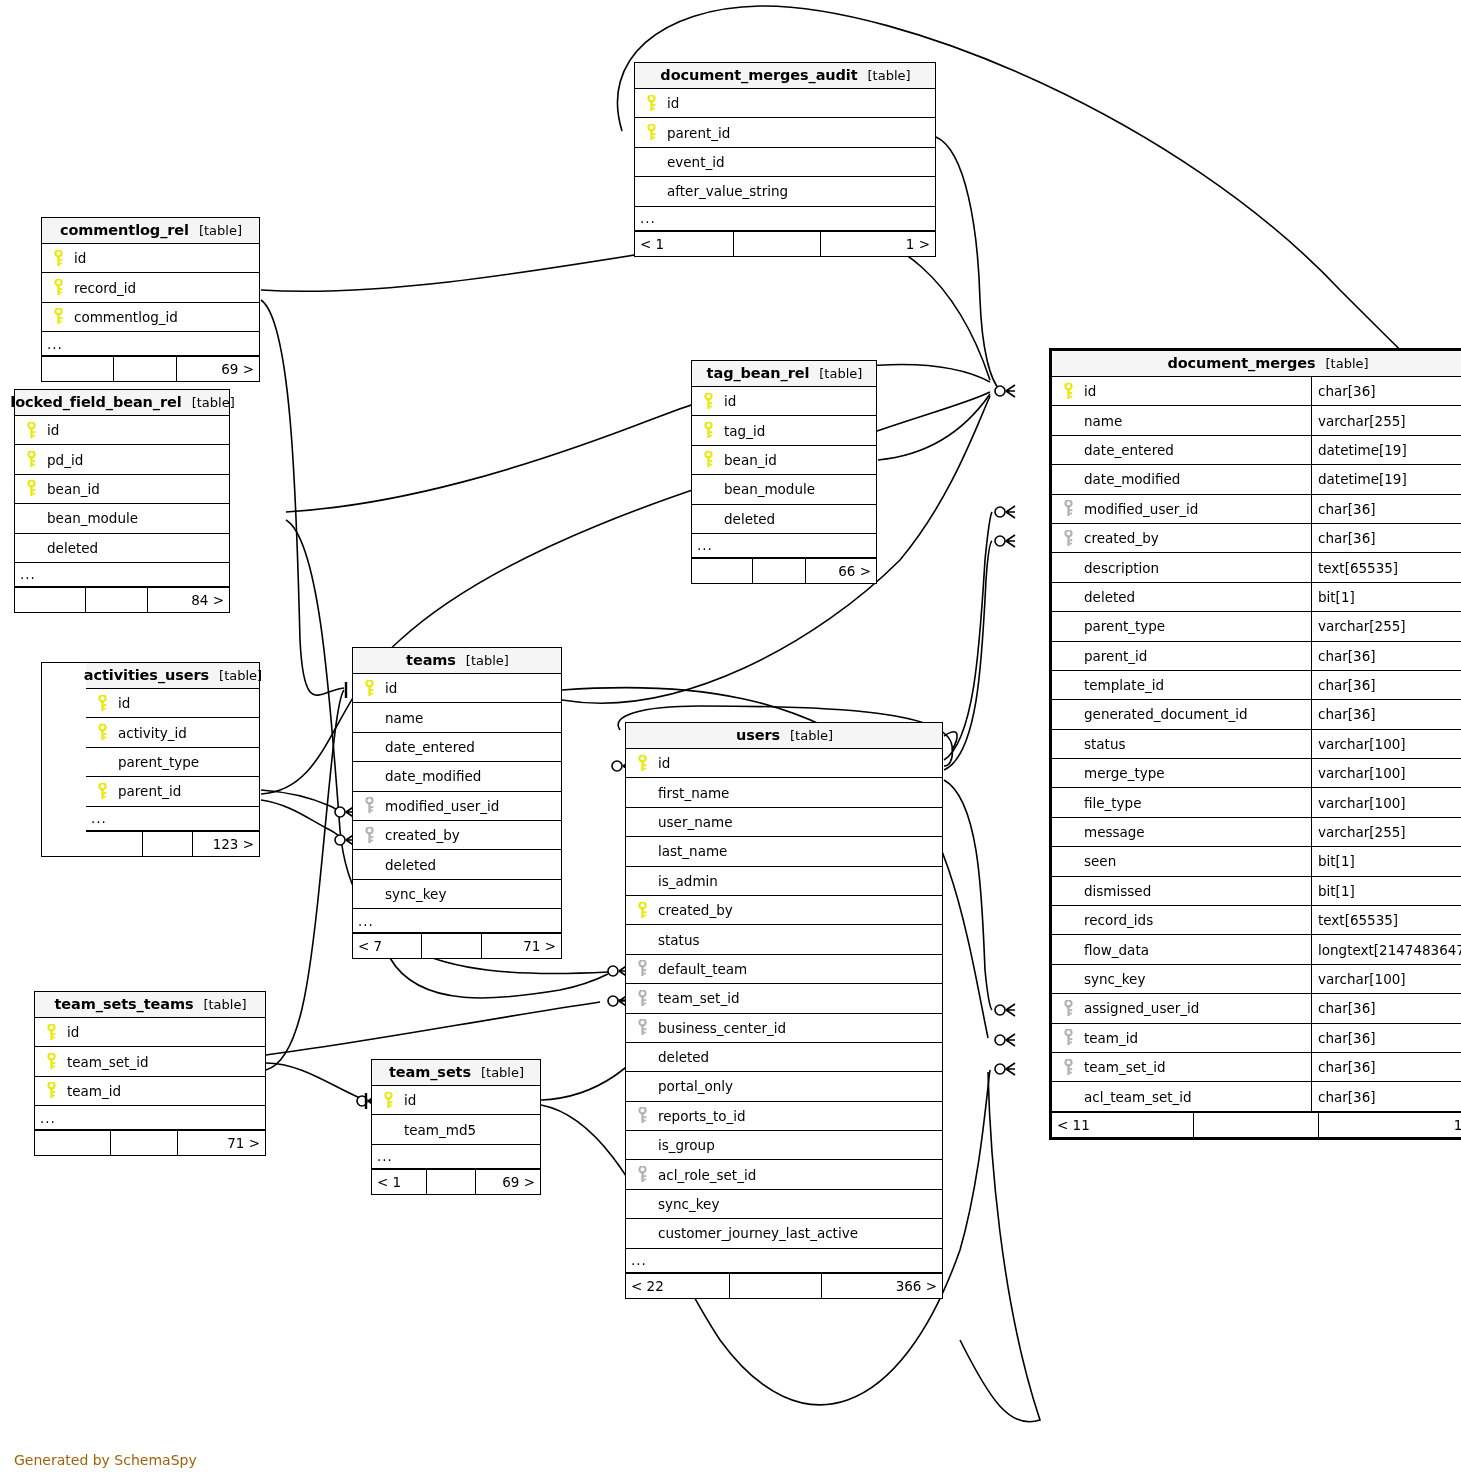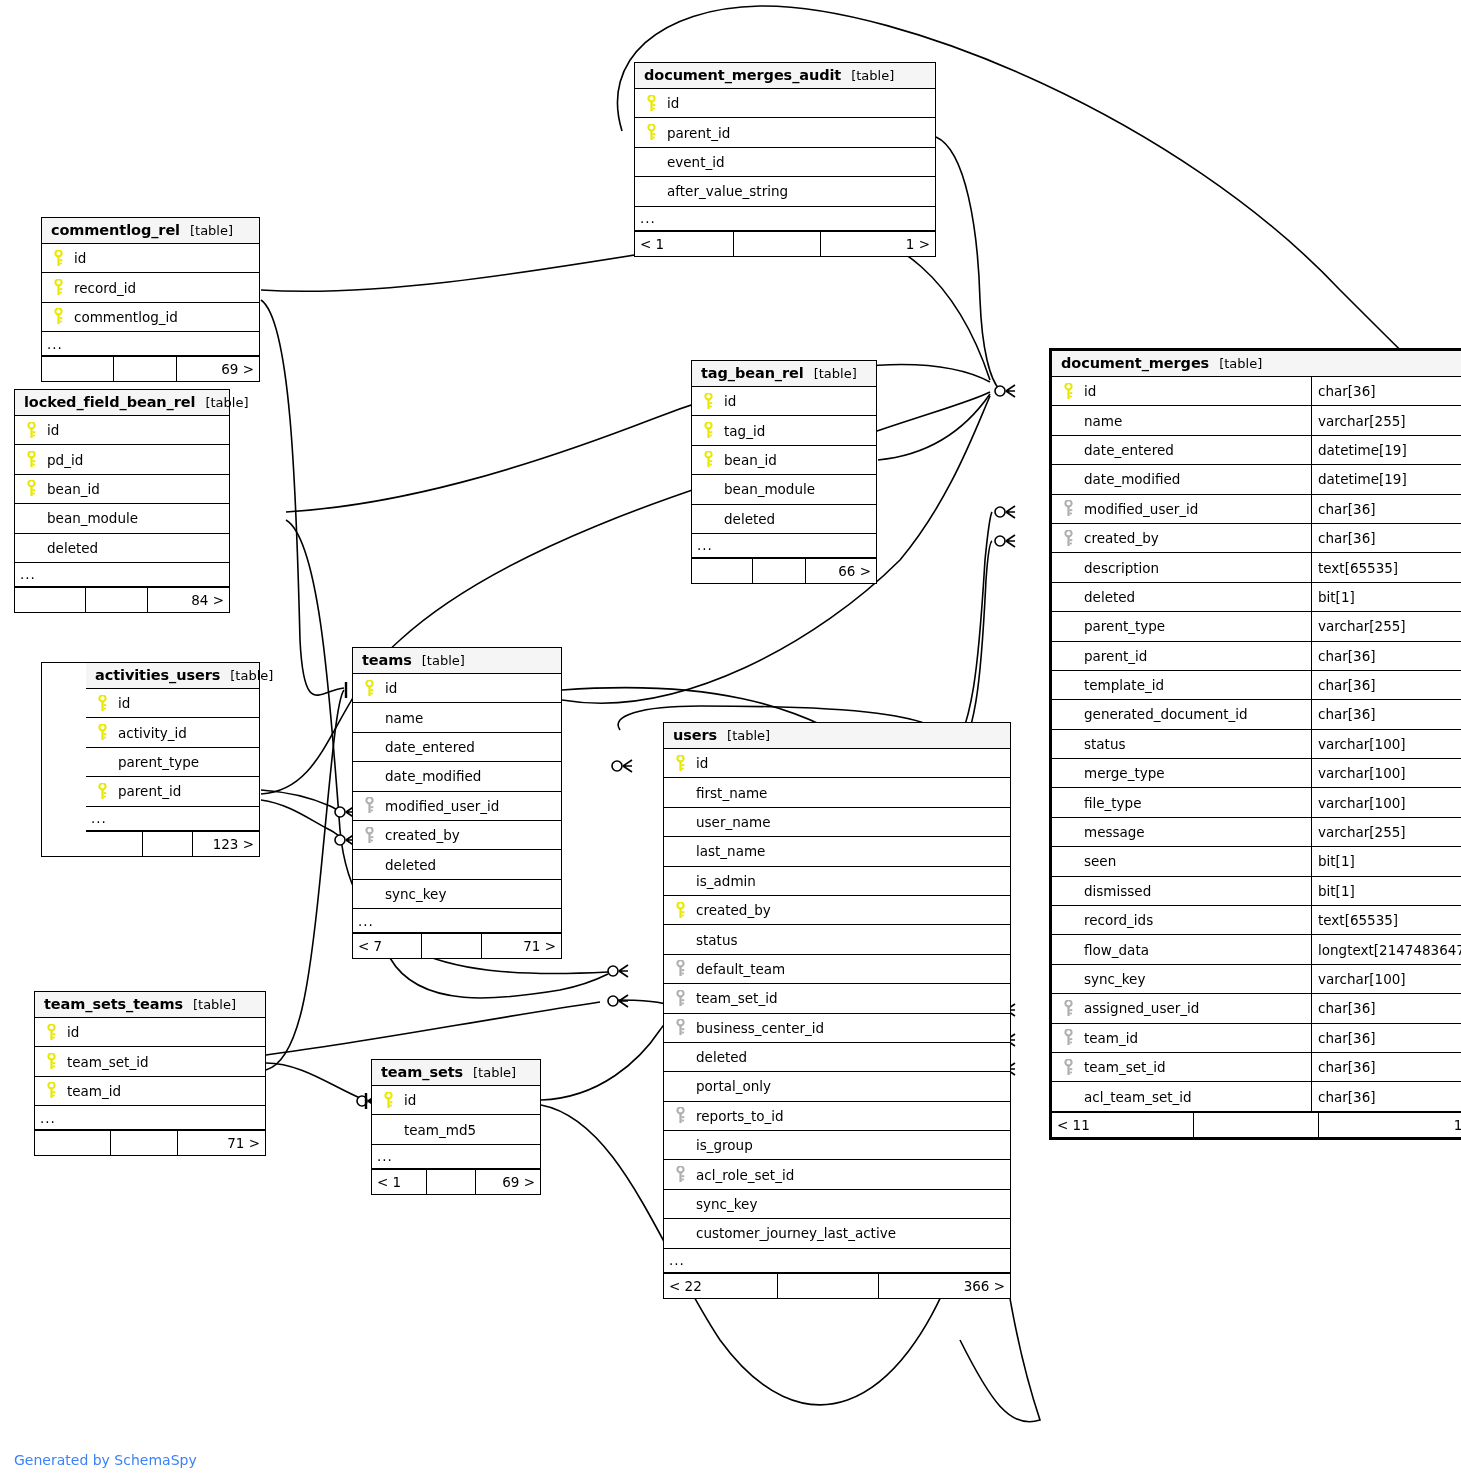--- a/index.html
+++ b/index.html
@@ -54,21 +54,21 @@
     box-sizing: border-box;
     z-index: 5;
   }
   .table-node.emphasis {
     border-width: 3px;
     margin-left: 40px;
   }
   .tbl-title {
     display: flex;
     align-items: center;
-    justify-content: flex-start;
+    justify-content: center;
     background: #f5f5f5;
     border-bottom: 1.5px solid #000000;
     padding: 3px 8px 4px 9px;
     height: 26px;
     box-sizing: border-box;
   }
   .tbl-title .tname {
     font-weight: bold;
     font-size: 14.5px;
     letter-spacing: -0.1px;
@@ -160,21 +160,21 @@
     justify-content: flex-end;
   }
 
   svg.key-ico { display: block; }
 
   #footer-credit {
     position: absolute;
     left: 14px;
     top: 1452px;
     font-size: 14px;
-    color: #3b82f6;
+    color: #a16207;
     white-space: nowrap;
   }
 </style>
 </head>
 <body>
 
 <div id="canvas">
 
   <svg id="edges" viewBox="0 0 1461 1482" xmlns="http://www.w3.org/2000/svg">
       <path d="M 622 131 C 600 60 660 8 760 6 C 900 4 1180 120 1340 290 C 1400 350 1430 380 1446 392" class="edge-path"></path>
@@ -670,21 +670,21 @@
             <span class="col-name">team_md5</span>
           </span>
         </div>
         <div class="ellipsis-row">...</div>
         <div class="foot-row">
           <span class="foot-cell foot-left">&lt; 1</span>
           <span class="foot-cell foot-mid"></span>
           <span class="foot-cell foot-right">69 &gt;</span>
         </div>
       </div>
-      <div class="table-node" style="left: 625px; top: 722px; width: 348px; margin-left: 38px;">
+      <div class="table-node" style="left: 625px; top: 722px; width: 318px;">
         <div class="tbl-title">
           <span class="tname">users</span>
           <span class="ttag">[table]</span>
         </div>
         <div class="col-row">
           <span class="col-main">
             <span class="keyslot">
               <svg class="key-ico" width="11" height="17" viewBox="0 0 11 17">
                 <circle cx="5.5" cy="3.4" r="3.1" fill="none" stroke="#e8e800" stroke-width="2.1"></circle>
                 <rect x="4.4" y="5.6" width="2.3" height="10.4" fill="#e8e800"></rect>

